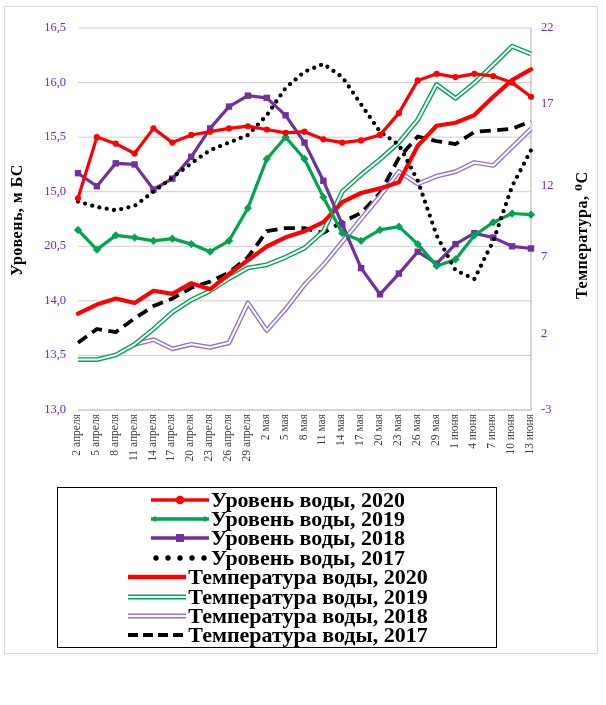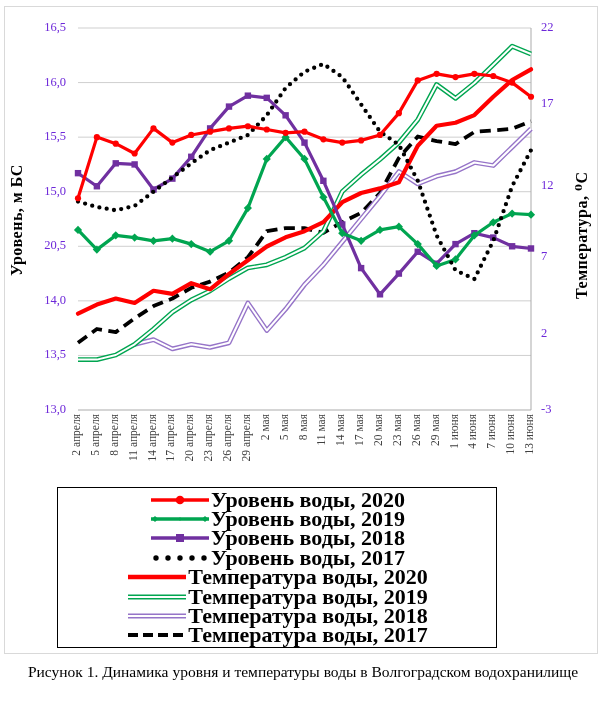--- a/index.html
+++ b/index.html
@@ -228,15 +228,14 @@
         <span class="lt">Температура воды, 2018</span>
       </div>
       <div class="lrow">
         <span class="sw"><svg width="62" height="18">
             <line x1="2" y1="9" x2="60" y2="9" stroke="#000000" stroke-width="4" stroke-dasharray="10 5"></line>
           </svg></span>
         <span class="lt">Температура воды, 2017</span>
       </div>
     </div>
   <div class="caption">
-    <div>Рисунок 1. Динамика уровня и температуры воды в Волгоградском водохранилище</div>
   </div>
 </div>
 
 </body></html>

